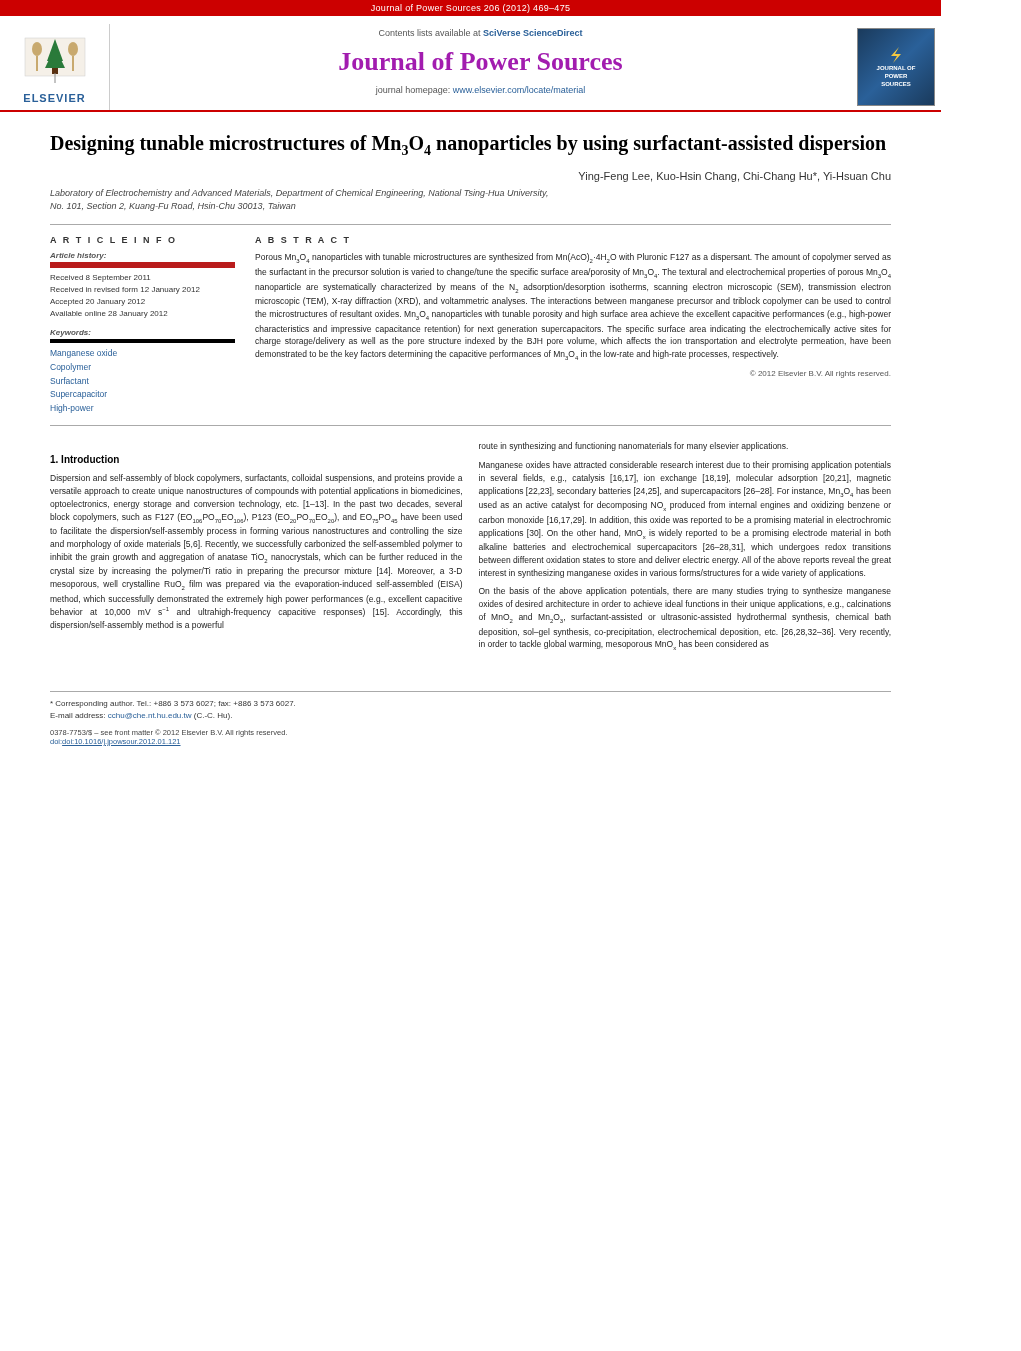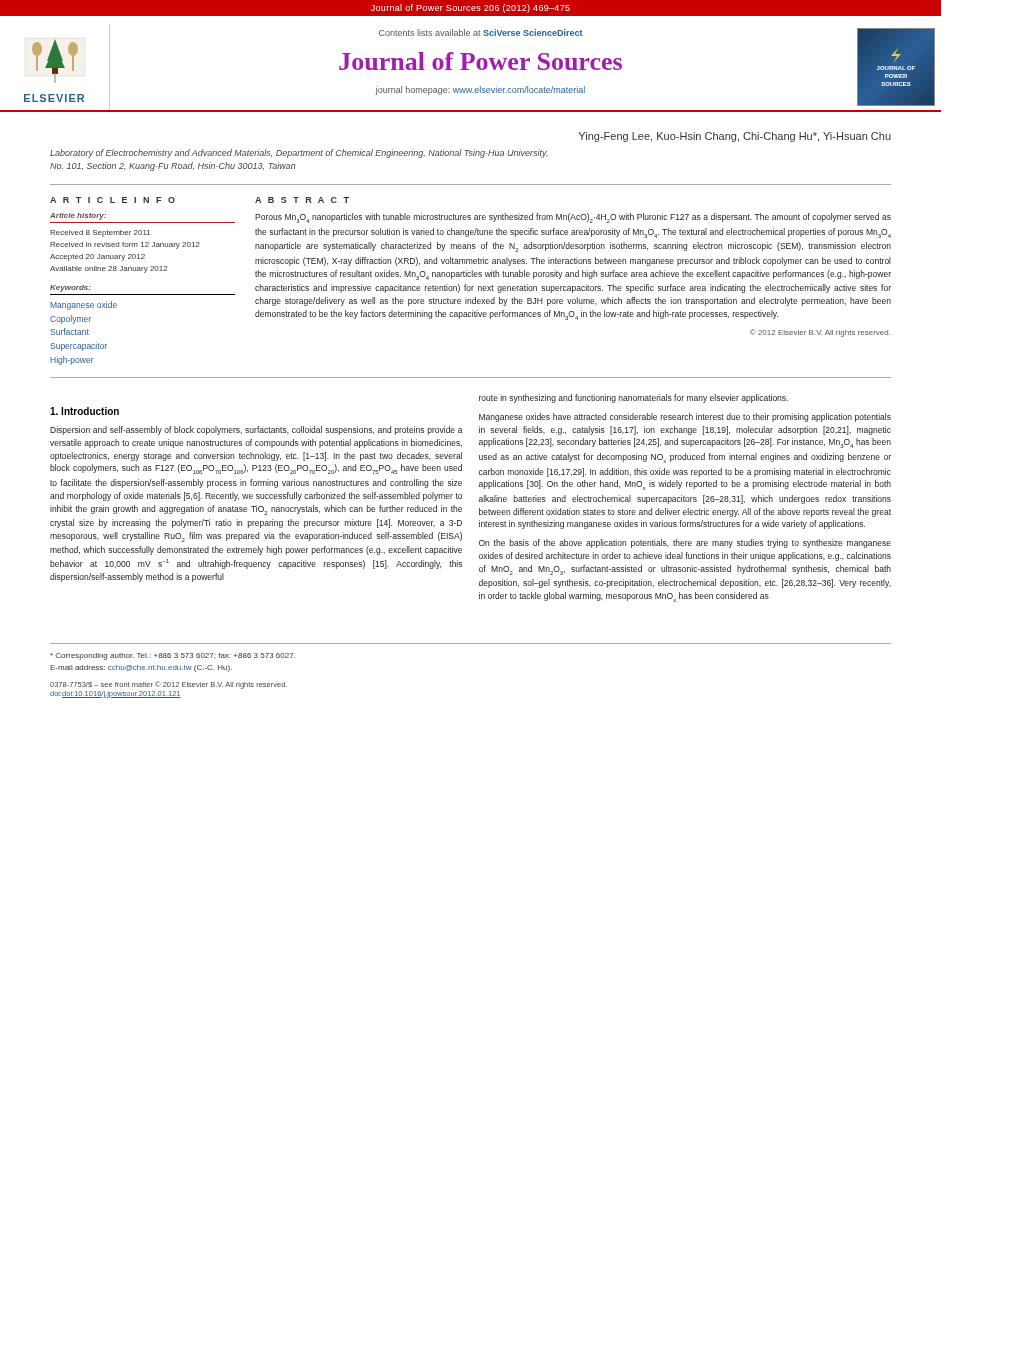--- a/index.html
+++ b/index.html
@@ -183,39 +183,39 @@
       margin-bottom: 6px;
       text-transform: uppercase;
     }
 
     .article-history-label {
       font-size: 8px;
       font-family: Arial, sans-serif;
       font-style: italic;
       font-weight: bold;
       color: #555;
-      border-bottom: 1px solid #b91c1c;
+      border-bottom: 6px solid #b91c1c;
       padding-bottom: 2px;
       margin-bottom: 4px;
     }
 
     .history-item {
       font-size: 8px;
       font-family: Arial, sans-serif;
       color: #333;
       line-height: 1.5;
     }
 
     .keywords-label {
       font-size: 8px;
       font-family: Arial, sans-serif;
       font-style: italic;
       font-weight: bold;
       color: #555;
-      border-bottom: 1px solid #000000;
+      border-bottom: 4px solid #000000;
       padding-bottom: 2px;
       margin: 8px 0 4px 0;
     }
 
     .keyword-item {
       font-size: 8.5px;
       font-family: Arial, sans-serif;
       color: #2a6099;
       line-height: 1.6;
     }
@@ -347,20 +347,23 @@
           <div>JOURNAL OF</div>
           <div>POWER</div>
           <div>SOURCES</div>
         </div>
       </div>
     </div>
   </div>
 
   <div class="main-content">
 
+    <div class="article-title">
+      Designing tunable microstructures of Mn<sub>3</sub>O<sub>4</sub> nanoparticles by using surfactant-assisted dispersion
+    </div>
 
     <div class="article-authors">Ying-Feng Lee, Kuo-Hsin Chang, Chi-Chang Hu*, Yi-Hsuan Chu</div>
 
     <div class="article-affiliation">
       <span>Laboratory of Electrochemistry and Advanced Materials, Department of Chemical Engineering, National Tsing-Hua University,</span><br>
       <span>No. 101, Section 2, Kuang-Fu Road, Hsin-Chu 30013, Taiwan</span>
     </div>
 
     <hr class="divider-line">
 

